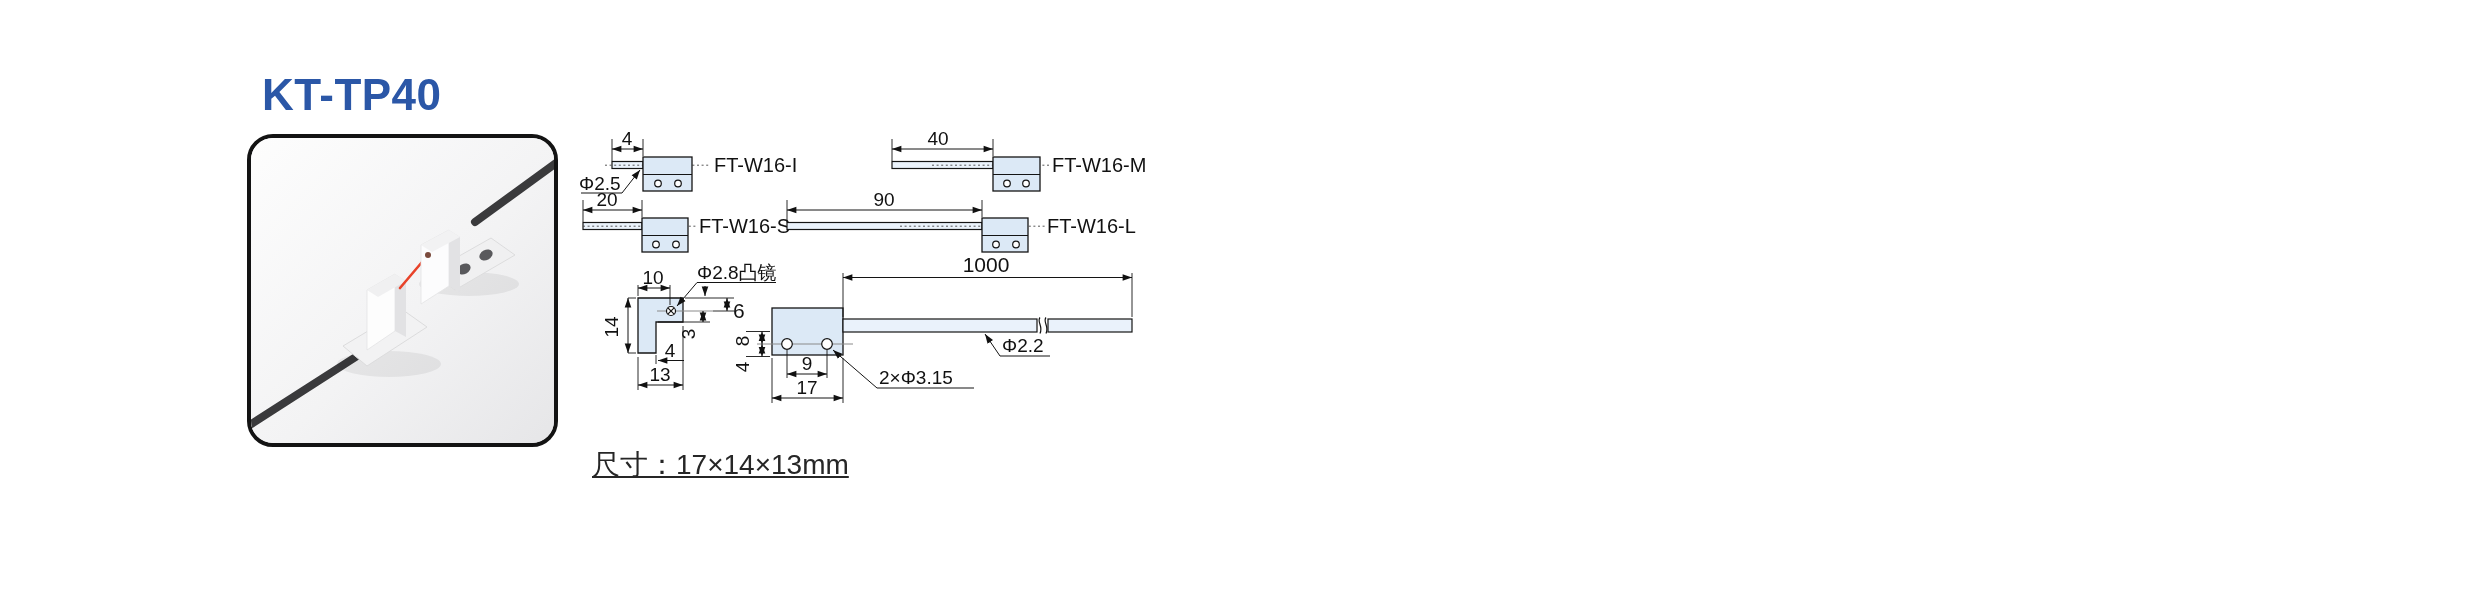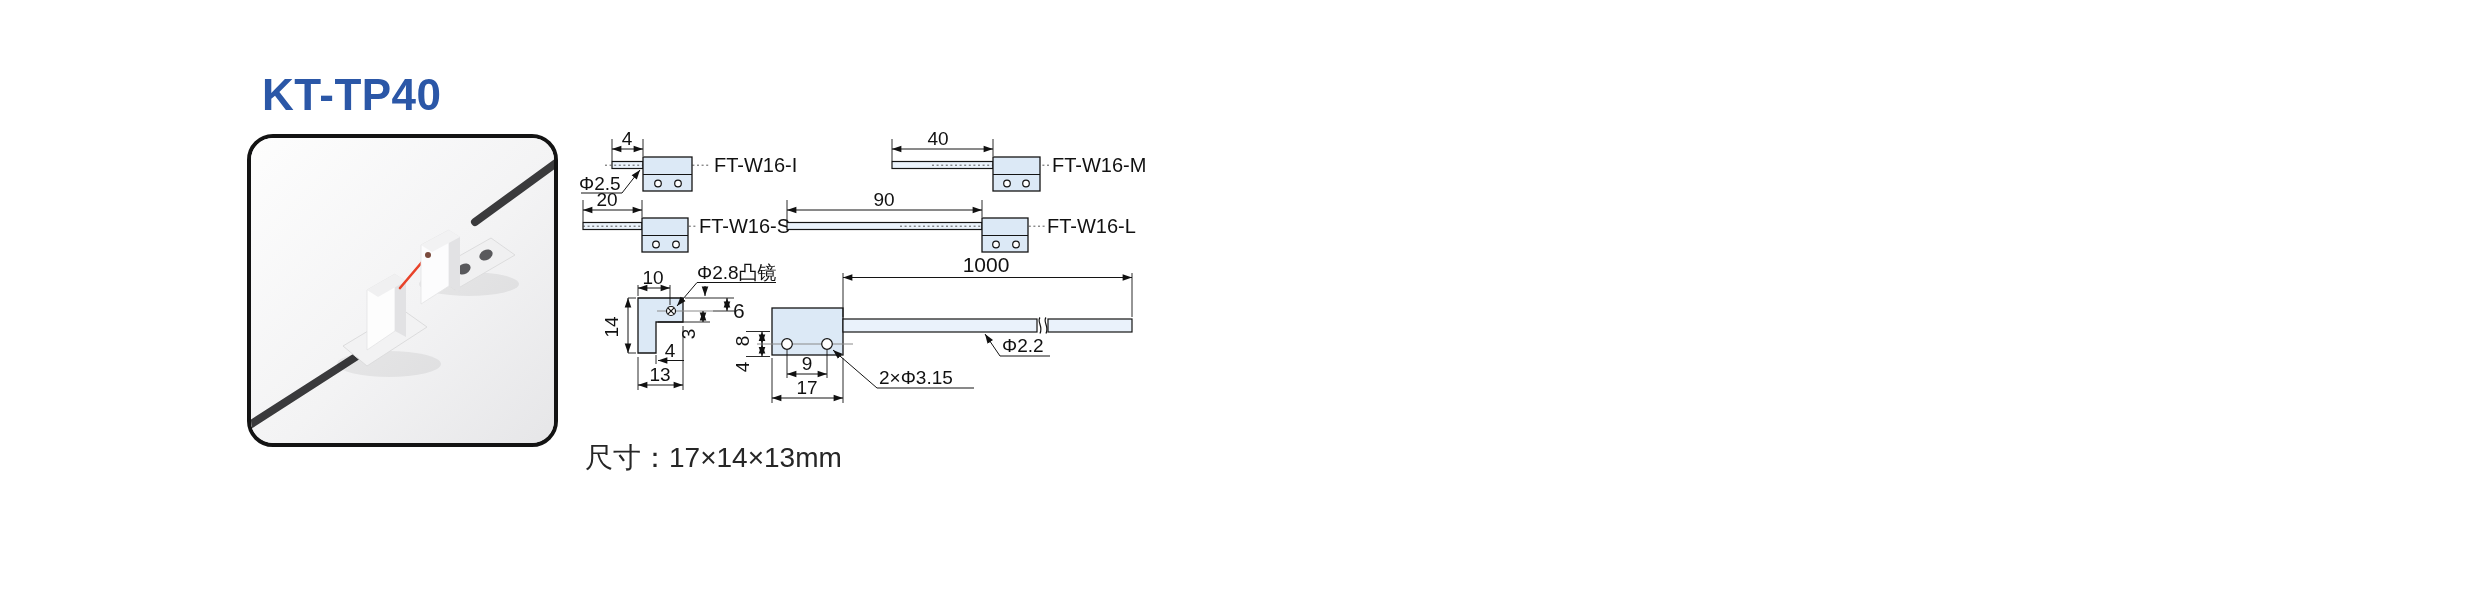--- a/index.html
+++ b/index.html
@@ -6,21 +6,21 @@
   .canvas{position:relative;width:2024px;height:602px;background:#ffffff;overflow:hidden;
           font-family:"Liberation Sans",sans-serif;}
   .title{position:absolute;left:262px;top:70px;margin:0;font-size:44px;font-weight:bold;
          letter-spacing:0.5px;}
   .photo{position:absolute;left:247px;top:134px;width:303px;height:305px;
          border:4px solid #131313;border-radius:26px;
          background:linear-gradient(145deg,#fcfcfc 0%,#f4f4f5 45%,#e8e8ea 100%);overflow:hidden;}
   .photo svg{display:block;width:100%;height:100%;}
   .drawing{position:absolute;left:560px;top:120px;width:600px;height:300px;}
   .specs{position:absolute;left:585px;top:442px;color:#262626;font-size:28px;line-height:31px;}
-  .specs p{margin:0;}
+  .specs p{margin:7px;text-decoration:underline;}
   
   .shape{fill:#dce9f6;stroke:#141414;stroke-width:1.3;}
   .tip{fill:#eaf2fb;stroke:#141414;stroke-width:1.2;}
   .ln{stroke:#141414;stroke-width:1.2;fill:none;}
   .ext{stroke:#141414;stroke-width:0.9;fill:none;}
   .dim{stroke:#141414;stroke-width:1;fill:none;marker-start:url(#arr);marker-end:url(#arr);}
   .ldr{stroke:#141414;stroke-width:1;fill:none;marker-end:url(#arr);}
   .dash{stroke:#444;stroke-width:0.9;fill:none;stroke-dasharray:2 2.6;}
   .gray{stroke:#8a8a8a;stroke-width:1;fill:none;}
   .hole{fill:#ffffff;stroke:#141414;stroke-width:1.2;}

